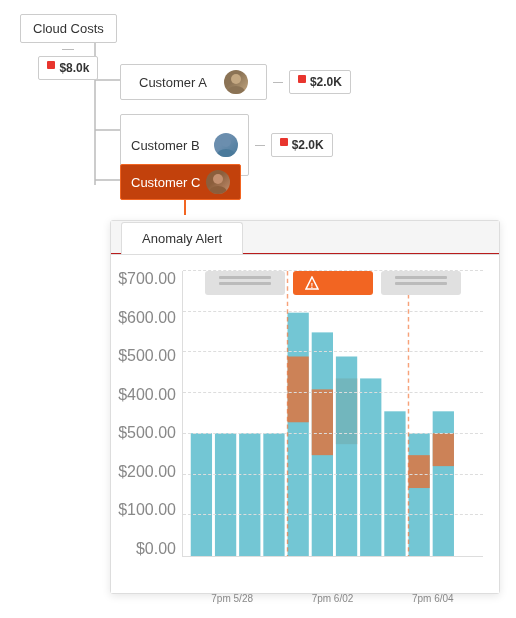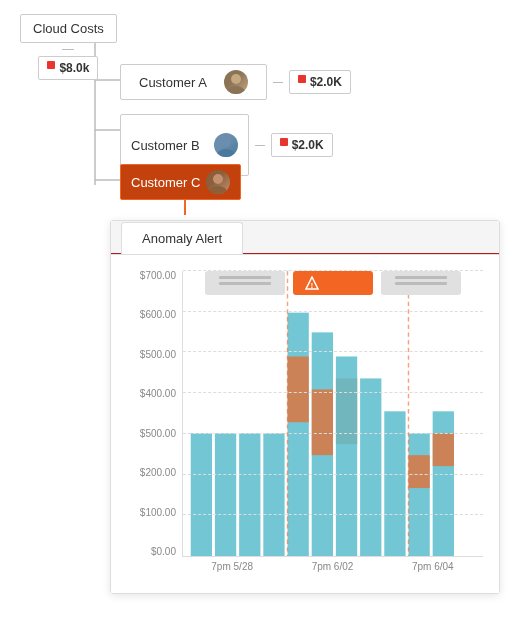--- a/index.html
+++ b/index.html
@@ -170,21 +170,21 @@
       height: 100%;
       display: flex;
       flex-direction: column;
       justify-content: space-between;
       align-items: flex-end;
       padding-right: 6px;
       padding-bottom: 24px;
     }
 
     .y-label {
-      font-size: 10px;
+      font-size: 16px;
       color: #888;
       line-height: 1;
     }
 
     .chart-area {
       position: absolute;
       left: 55px;
       top: 0;
       right: 0;
       bottom: 24px;
@@ -210,20 +210,21 @@
       height: 24px;
       display: flex;
       justify-content: space-around;
       align-items: flex-start;
       padding-top: 4px;
     }
 
     .x-label {
       font-size: 10px;
       color: #888;
+      margin-top: 32px;
     }
   </style>
 </head>
 <body>
 
 <div class="tree-section">
 
   <svg class="tree-lines" viewBox="0 0 516 215" xmlns="http://www.w3.org/2000/svg">
 
     <line x1="95" y1="35" x2="95" y2="185" stroke="#bbb" stroke-width="1.5"></line>

